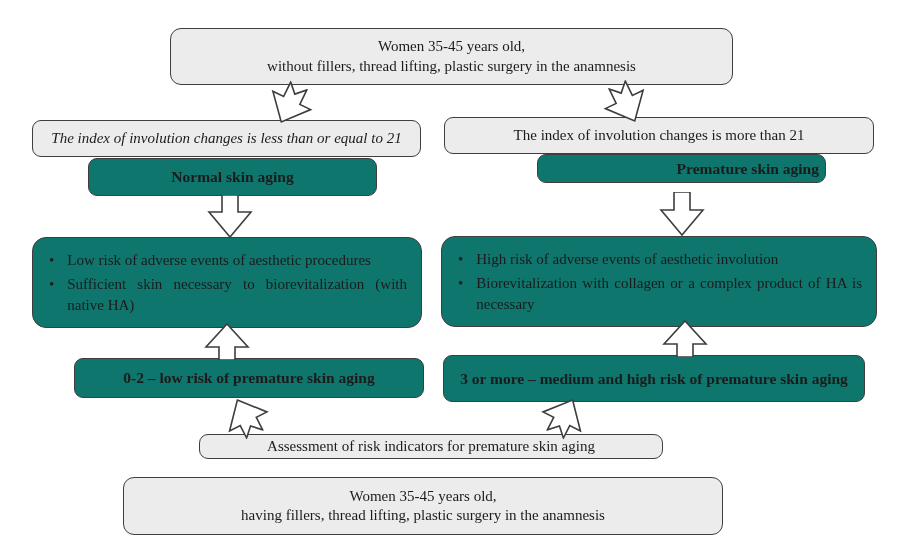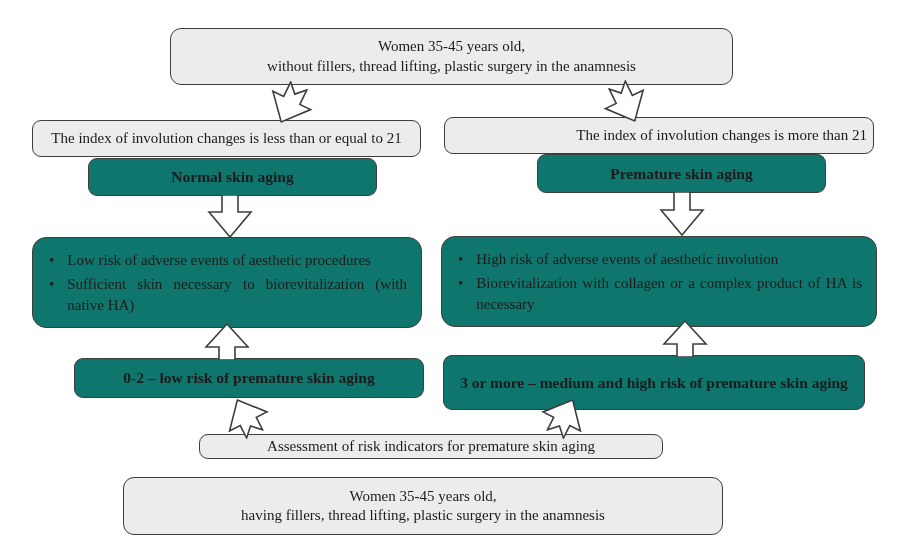--- a/index.html
+++ b/index.html
@@ -68,31 +68,31 @@
 </head>
 <body>
 
 <div class="canvas">
 
   <div class="box gray" style="left:170px; top:28px; width:563px; height:57px; border-radius:11px;">
     <div>Women 35-45 years old,</div>
     <div>without fillers, thread lifting, plastic surgery in the anamnesis</div>
   </div>
 
-  <div class="box gray nowrap" style="left:32px; top:120px; width:389px; height:37px;">
+  <div class="box gray nowrap" style="left:32px; top:120px; width:389px; height:37px;font-style:italic;">
     <div>The index of involution changes is less than or equal to 21</div>
   </div>
-  <div class="box gray nowrap" style="left:444px; top:117px; width:430px; height:37px;align-items:flex-end;">
+  <div class="box gray nowrap" style="left:444px; top:117px; width:430px; height:37px;">
     <div>The index of involution changes is more than 21</div>
   </div>
 
   <div class="box white bold" style="left:88px; top:158px; width:289px; height:38px;">
     <div>Normal skin aging</div>
   </div>
-  <div class="box white bold" style="left:537px; top:154px; width:289px; height:39px;">
+  <div class="box white bold" style="left:537px; top:154px; width:289px; height:29px;align-items:flex-end;">
     <div>Premature skin aging</div>
   </div>
 
   <div class="box white bullets-box" style="left:32px; top:237px; width:390px; height:91px;">
     <div class="bullet-item">
       <span class="bullet-marker">•</span>
       <span class="bullet-text">Low risk of adverse events of aesthetic procedures</span>
     </div>
     <div class="bullet-item">
       <span class="bullet-marker">•</span>
@@ -106,21 +106,21 @@
     </div>
     <div class="bullet-item">
       <span class="bullet-marker">•</span>
       <span class="bullet-text">Biorevitalization with collagen or a complex product of HA is necessary</span>
     </div>
   </div>
 
   <div class="box white bold nowrap" style="left:55px; top:358px; width:350px; height:40px;margin-left:19px;">
     <div>0-2 – low risk of premature skin aging</div>
   </div>
-  <div class="box white bold nowrap" style="left:443px; top:355px; width:422px; height:55px;">
+  <div class="box white bold nowrap" style="left:443px; top:355px; width:422px; height:47px;">
     <div>3 or more – medium and high risk of premature skin aging</div>
   </div>
 
   <div class="box gray nowrap" style="left:199px; top:434px; width:464px; height:25px;">
     <div>Assessment of risk indicators for premature skin aging</div>
   </div>
 
   <div class="box gray" style="left:123px; top:477px; width:600px; height:58px; border-radius:11px;">
     <div>Women 35-45 years old,</div>
     <div>having fillers, thread lifting, plastic surgery in the anamnesis</div>

